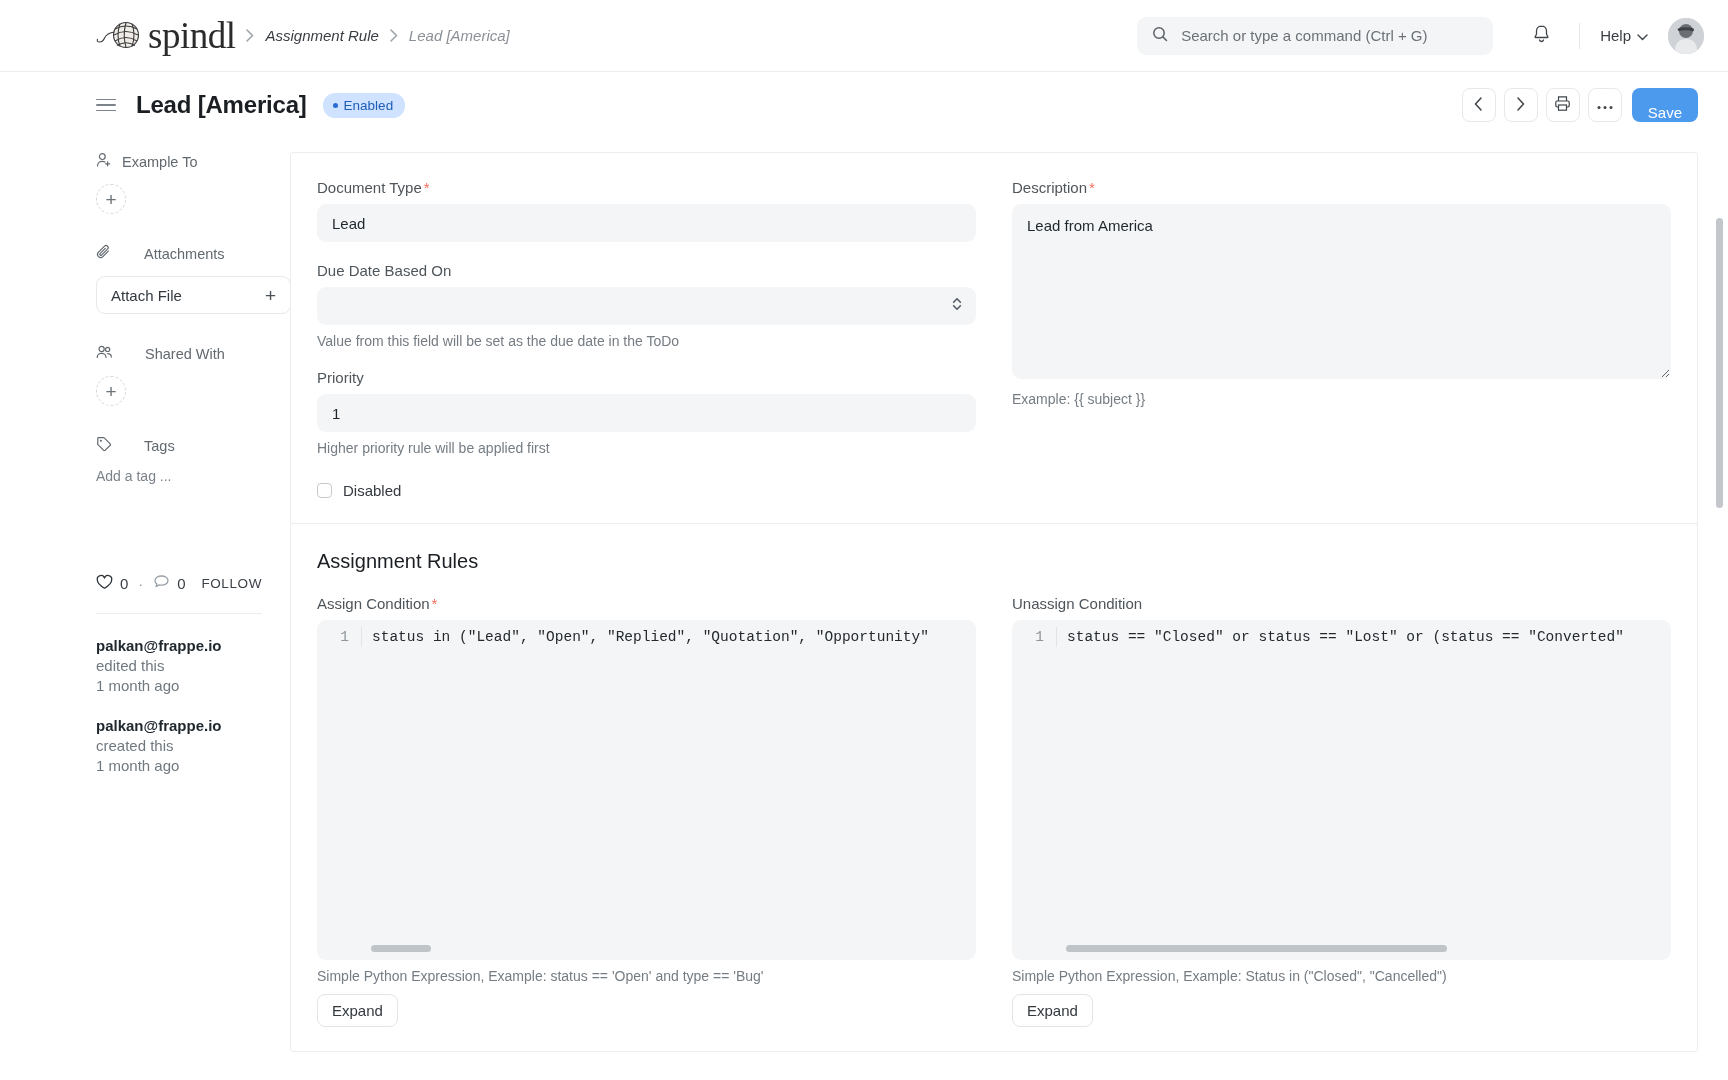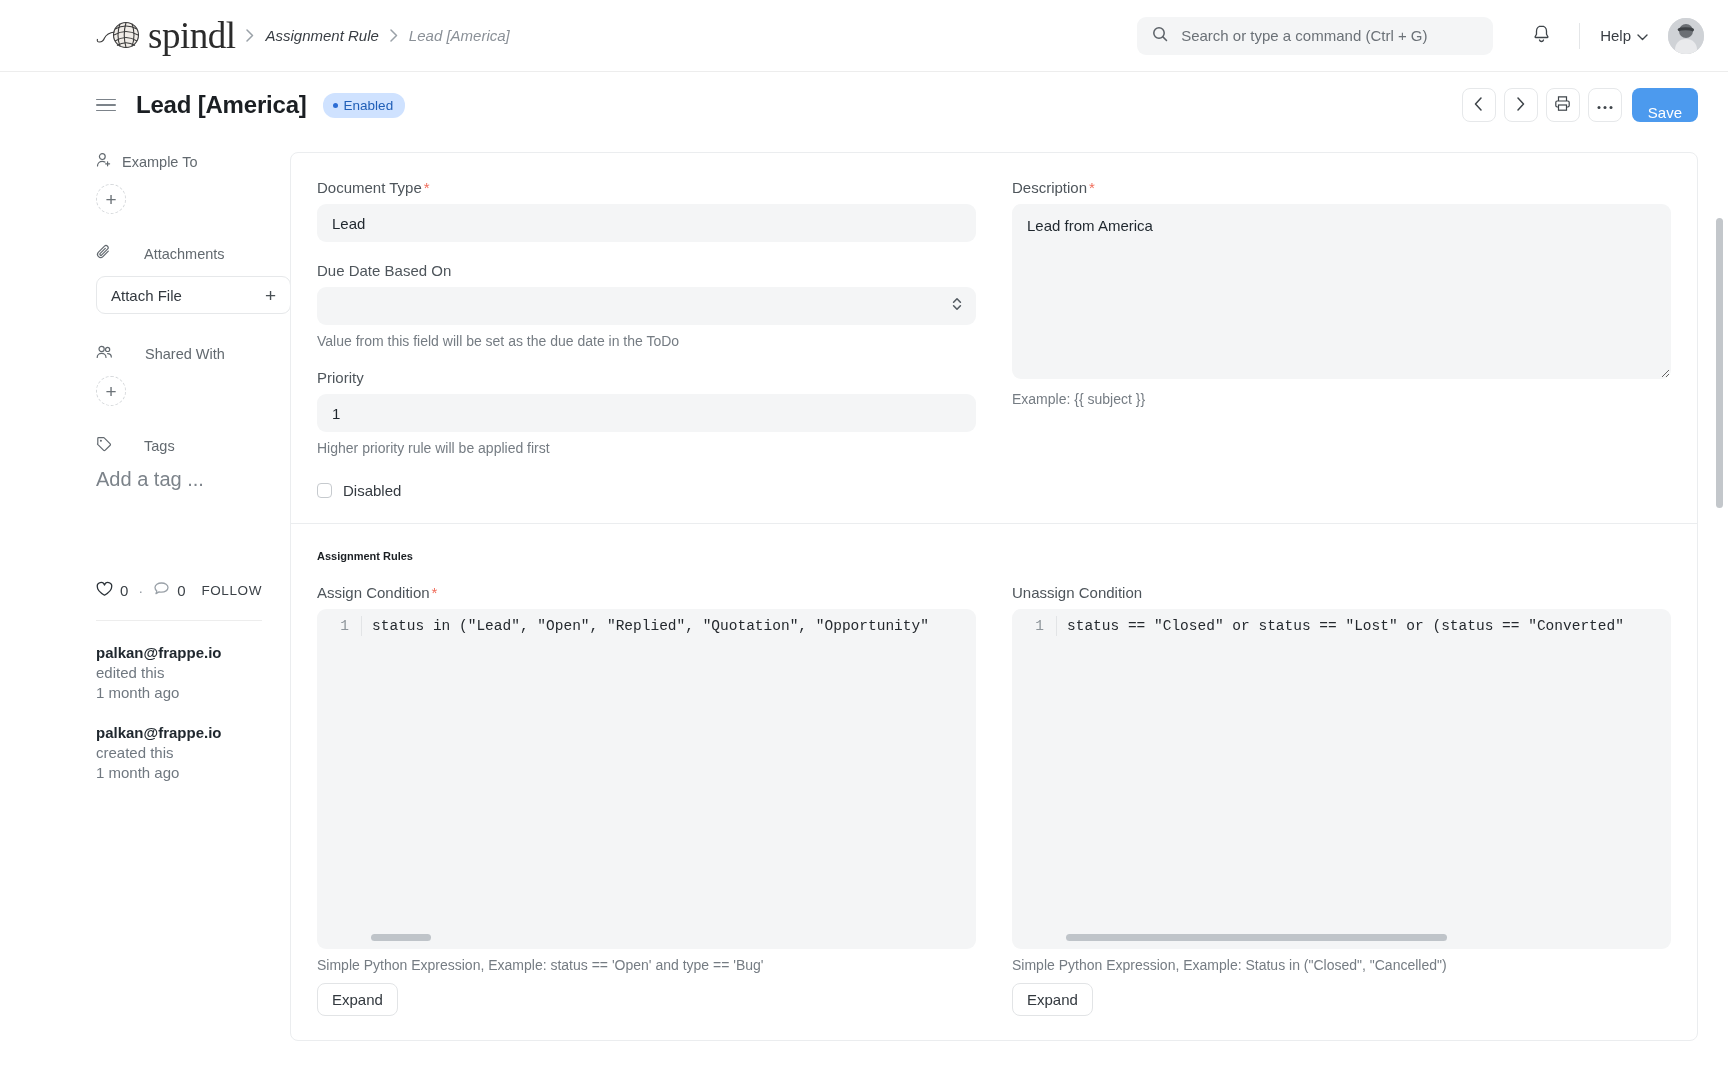--- a/index.html
+++ b/index.html
@@ -101,36 +101,36 @@
     background: #fff; display: flex; align-items: center; justify-content: center;
     color: #6c7378; font-size: 19px; cursor: pointer; line-height: 1;
   }
   .attach-box {
     width: 195px; height: 38px; border: 1px solid #e6e8ea; border-radius: 9px;
     background: #fff; display: flex; align-items: center; justify-content: space-between;
     padding: 0 14px; cursor: pointer;
   }
   .attach-box .lbl { font-size: 15px; color: #32383e; }
   .attach-box .pl { font-size: 19px; color: #4a5055; line-height: 1; }
-  .tag-add { font-size: 20px; color: #7c838a; margin-top: 2px; cursor: pointer; }
+  .tag-add { font-size: 14px; color: #7c838a; margin-top: 2px; cursor: pointer; }
 
   .social-row {
     display: flex; align-items: center; margin-top: 90px; font-size: 15px; color: #3b4147;
   }
   .social-row .grp { display: flex; align-items: center; gap: 7px; }
   .social-row .sep { margin: 0 10px; color: #9aa1a8; }
   .follow { margin-left: auto; font-size: 13.5px; letter-spacing: 0.6px; color: #3b4147; cursor: pointer; }
   .side-divider { height: 1px; background: #ededed; margin: 20px 0 22px 0; }
   .log-item { font-size: 15px; color: #707880; line-height: 1.34; margin-bottom: 20px; }
   .log-item b { color: #1f272e; font-weight: bold; }
 
   
   .main-col { flex: 1; padding-top: 14px; min-width: 0; }
   .form-card {
-    background: #fff; border: 1px solid #ebedef; border-radius: 8px;
+    background: #fff; border: 1px solid #ebedef; border-radius: 3px;
     overflow: hidden;
   }
   .sec { padding: 26px 26px 24px 26px; display: flex; gap: 36px; }
   .sec.bordered { border-top: 1px solid #ebedef; }
   .col { flex: 1; min-width: 0; }
   .fld { margin-bottom: 20px; }
   .fld:last-child { margin-bottom: 0; }
   .lab { font-size: 15px; color: #4e555b; margin-bottom: 8px; display: block; }
   .req { color: #f06c5a; margin-left: 2px; }
   .inp {
@@ -148,21 +148,21 @@
     border-radius: 9px; padding: 11px 14px; font-size: 15px; color: #1f272e;
     font-family: inherit; outline: none; resize: vertical; line-height: 1.35;
   }
   .hint { font-size: 14px; color: #757c83; margin-top: 8px; }
   .check-row { display: flex; align-items: center; gap: 11px; margin-top: 26px; }
   .cbox {
     width: 15px; height: 15px; border: 1px solid #c6cace; border-radius: 4px;
     background: #fff; cursor: pointer;
   }
   .check-row .clabel { font-size: 15px; color: #343a40; cursor: pointer; }
-  .sec-title { font-size: 11px; font-weight: bold; color: #1b1f23; margin-bottom: 22px; }
+  .sec-title { font-size: 20px; font-weight: normal; color: #1b1f23; margin-bottom: 22px; }
 
   
   .editor {
     background: #f4f5f6; border-radius: 9px; height: 340px;
     position: relative; overflow: hidden;
   }
   .ed-line { display: flex; align-items: flex-start; padding-top: 7px; }
   .ed-gutter {
     width: 44px; min-width: 44px; text-align: right; padding-right: 12px;
     font-family: "Liberation Mono", monospace; font-size: 14.5px; color: #8e959b;

